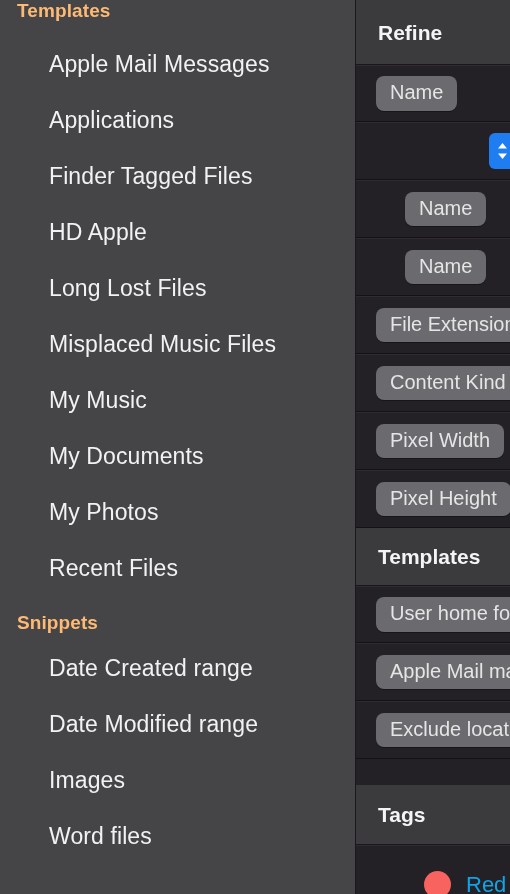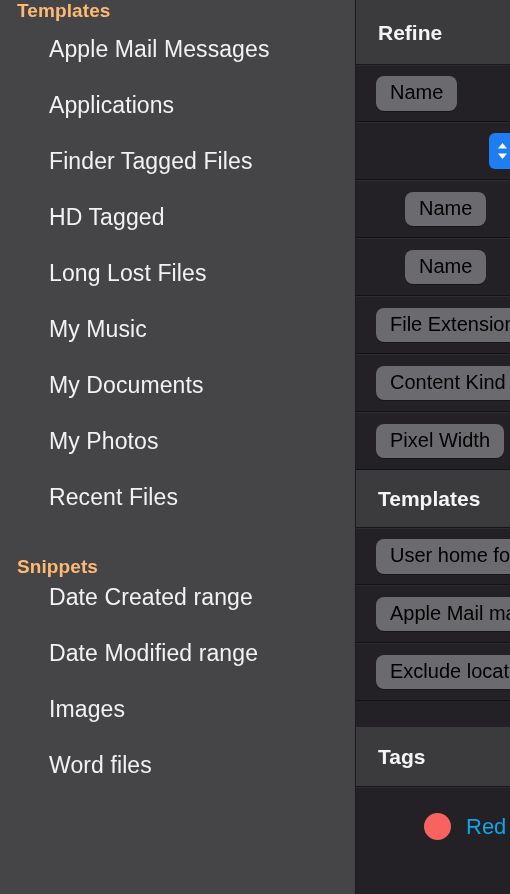--- a/index.html
+++ b/index.html
@@ -26,21 +26,21 @@
     letter-spacing:.1px;
     margin-left:17px;
   }
   .side-item {
     color:#f2f2f4;
     font-size:23px;
     letter-spacing:.1px;
     padding-left:49px;
     white-space:nowrap;
   }
-  .side-row { display:flex; align-items:flex-start; height:56px; }
+  .side-row { display:flex; align-items:center; height:56px; }
   .side-row.hdr { height:34px; align-items:flex-start; }
 
   
   #panel {
     flex:1 1 auto;
     height:894px;
     background:#232125;
     position:relative;
     overflow:hidden;
     border-left:1px solid #1a181c;
@@ -59,21 +59,21 @@
   .crit-row {
     background:#232125;
     display:flex;
     align-items:center;
     border-bottom:1px solid #131114;
     border-top:1px solid #2e2c30;
     position:relative;
   }
   .pill {
     background:#6b6a6e;
-    color:#000000;
+    color:#e5e5e5;
     font-size:20px;
     border-radius:8px;
     padding:5px 14px 7px 14px;
     white-space:nowrap;
     display:inline-block;
     line-height:1.12;
     box-shadow:0 1px 0 rgba(0,0,0,.35);
   }
   .indent-0 { margin-left:20px; }
   .indent-1 { margin-left:49px; }
@@ -125,24 +125,27 @@
     <div class="side-row">
       <span class="side-item">Apple Mail Messages</span>
     </div>
     <div class="side-row">
       <span class="side-item">Applications</span>
     </div>
     <div class="side-row">
       <span class="side-item">Finder Tagged Files</span>
     </div>
     <div class="side-row">
-      <span class="side-item">HD Tagged</span>
+      <span class="side-item">HD Apple</span>
     </div>
     <div class="side-row">
       <span class="side-item">Long Lost Files</span>
+    </div>
+    <div class="side-row">
+      <span class="side-item">Misplaced Music Files</span>
     </div>
     <div class="side-row">
       <span class="side-item">My Music</span>
     </div>
     <div class="side-row">
       <span class="side-item">My Documents</span>
     </div>
     <div class="side-row">
       <span class="side-item">My Photos</span>
     </div>
@@ -201,20 +204,23 @@
     </div>
 
     <div class="crit-row" style="height:58px;">
       <span class="pill indent-0">Content Kind</span>
     </div>
 
     <div class="crit-row" style="height:58px;">
       <span class="pill indent-0">Pixel Width</span>
     </div>
 
+    <div class="crit-row" style="height:58px;">
+      <span class="pill indent-0">Pixel Height</span>
+    </div>
 
     <div class="sec-header" style="height:58px;">
       <span>Templates</span>
     </div>
 
     <div class="crit-row" style="height:57px;">
       <span class="pill indent-0">User home folder</span>
     </div>
 
     <div class="crit-row" style="height:58px;">

